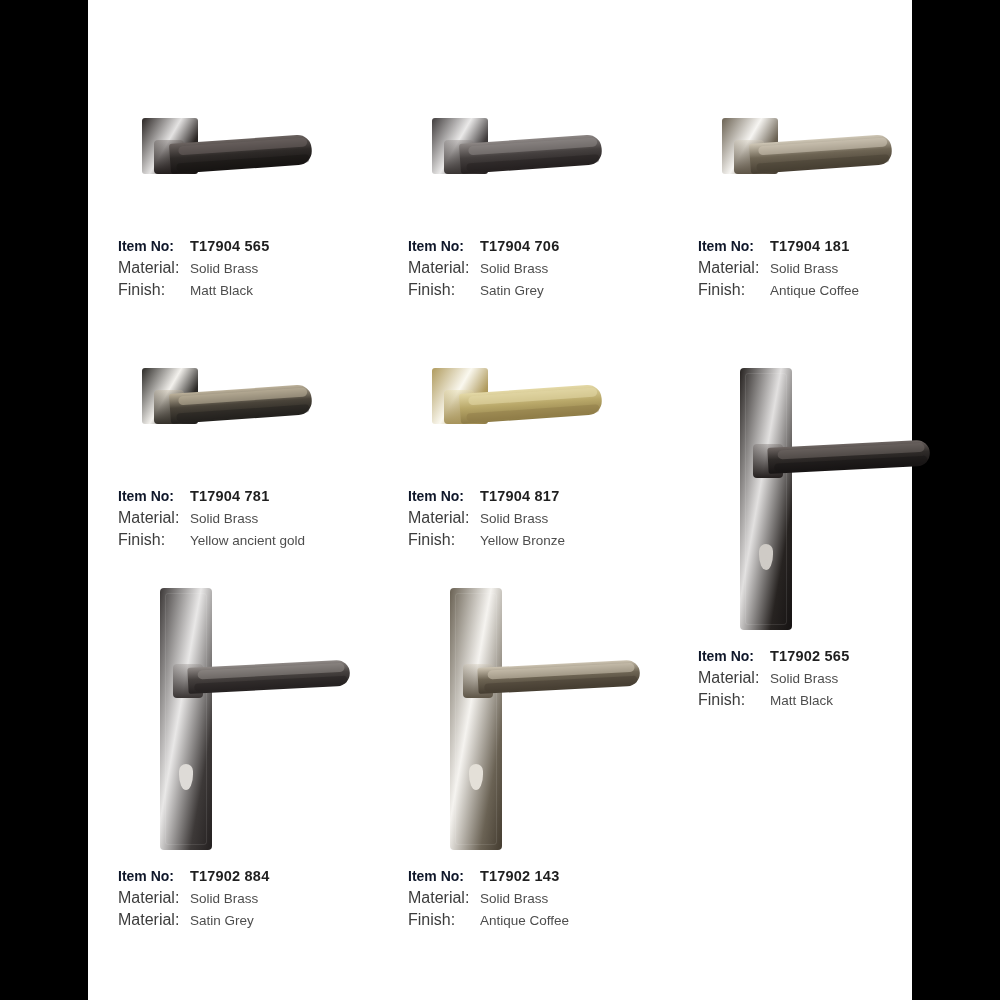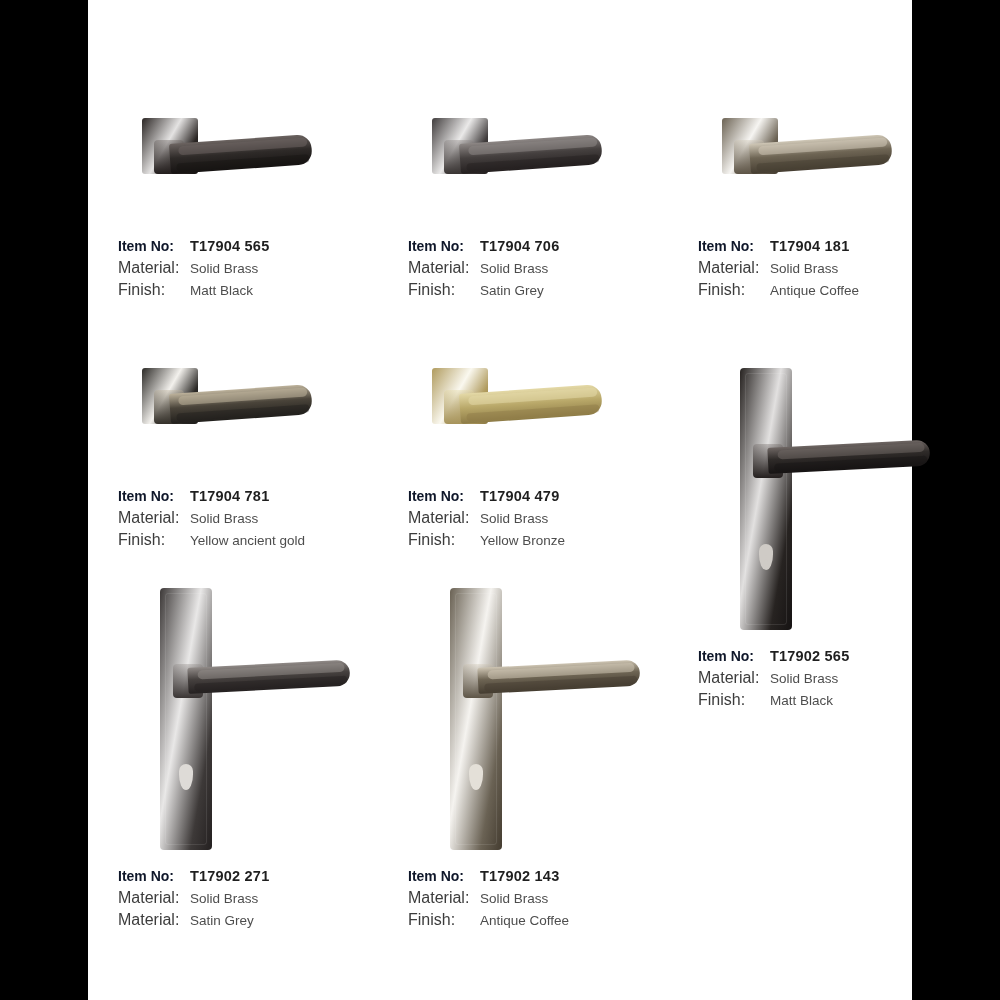--- a/index.html
+++ b/index.html
@@ -256,21 +256,21 @@
           <div class="rosette" style="background: linear-gradient(120deg, rgb(176, 155, 94) 0%, rgba(228, 217, 167, 0.18) 45%, rgb(176, 155, 94) 75%, rgb(141, 123, 70) 100%);"></div>
           <div class="neck" style="left: 36px; top: 22px; background: linear-gradient(rgba(228, 217, 167, 0.4), rgb(167, 148, 92));"></div>
           <div class="lever" style="left: 52px; top: 26px; width: 142px; background: linear-gradient(rgb(228, 217, 167) 0%, rgb(185, 168, 105) 48%, rgb(141, 123, 70) 100%); transform: rotate(-4deg); transform-origin: left center;">
             <div class="hilite" style="background: rgb(228, 217, 167);"></div>
             <div class="shade" style="background: rgb(141, 123, 70);"></div>
           </div>
         </div>
         <div class="caption">
           <div class="cap-line head">
             <span class="cap-key">Item No:</span>
-            <span class="cap-val">T17904 479</span>
+            <span class="cap-val">T17904 817</span>
           </div>
           <div class="cap-line">
             <span class="cap-key">Material:</span>
             <span class="cap-val">Solid Brass</span>
           </div>
           <div class="cap-line">
             <span class="cap-key">Finish:</span>
             <span class="cap-val">Yellow Bronze</span>
           </div>
         </div>
@@ -310,21 +310,21 @@
           </div>
           <div class="neck" style="left: 55px; top: 76px; background: linear-gradient(rgba(144, 138, 135, 0.333), rgb(58, 53, 52));"></div>
           <div class="lever" style="left: 70px; top: 80px; width: 162px; height: 26px; background: linear-gradient(rgb(144, 138, 135) 0%, rgb(70, 65, 63) 45%, rgb(36, 32, 32) 100%); transform: rotate(-3deg); transform-origin: left center;">
             <div class="hilite" style="background: rgb(144, 138, 135);"></div>
             <div class="shade" style="background: rgb(36, 32, 32);"></div>
           </div>
         </div>
         <div class="caption">
           <div class="cap-line head">
             <span class="cap-key">Item No:</span>
-            <span class="cap-val">T17902 271</span>
+            <span class="cap-val">T17902 884</span>
           </div>
           <div class="cap-line">
             <span class="cap-key">Material:</span>
             <span class="cap-val">Solid Brass</span>
           </div>
           <div class="cap-line">
             <span class="cap-key">Material:</span>
             <span class="cap-val">Satin Grey</span>
           </div>
         </div>

